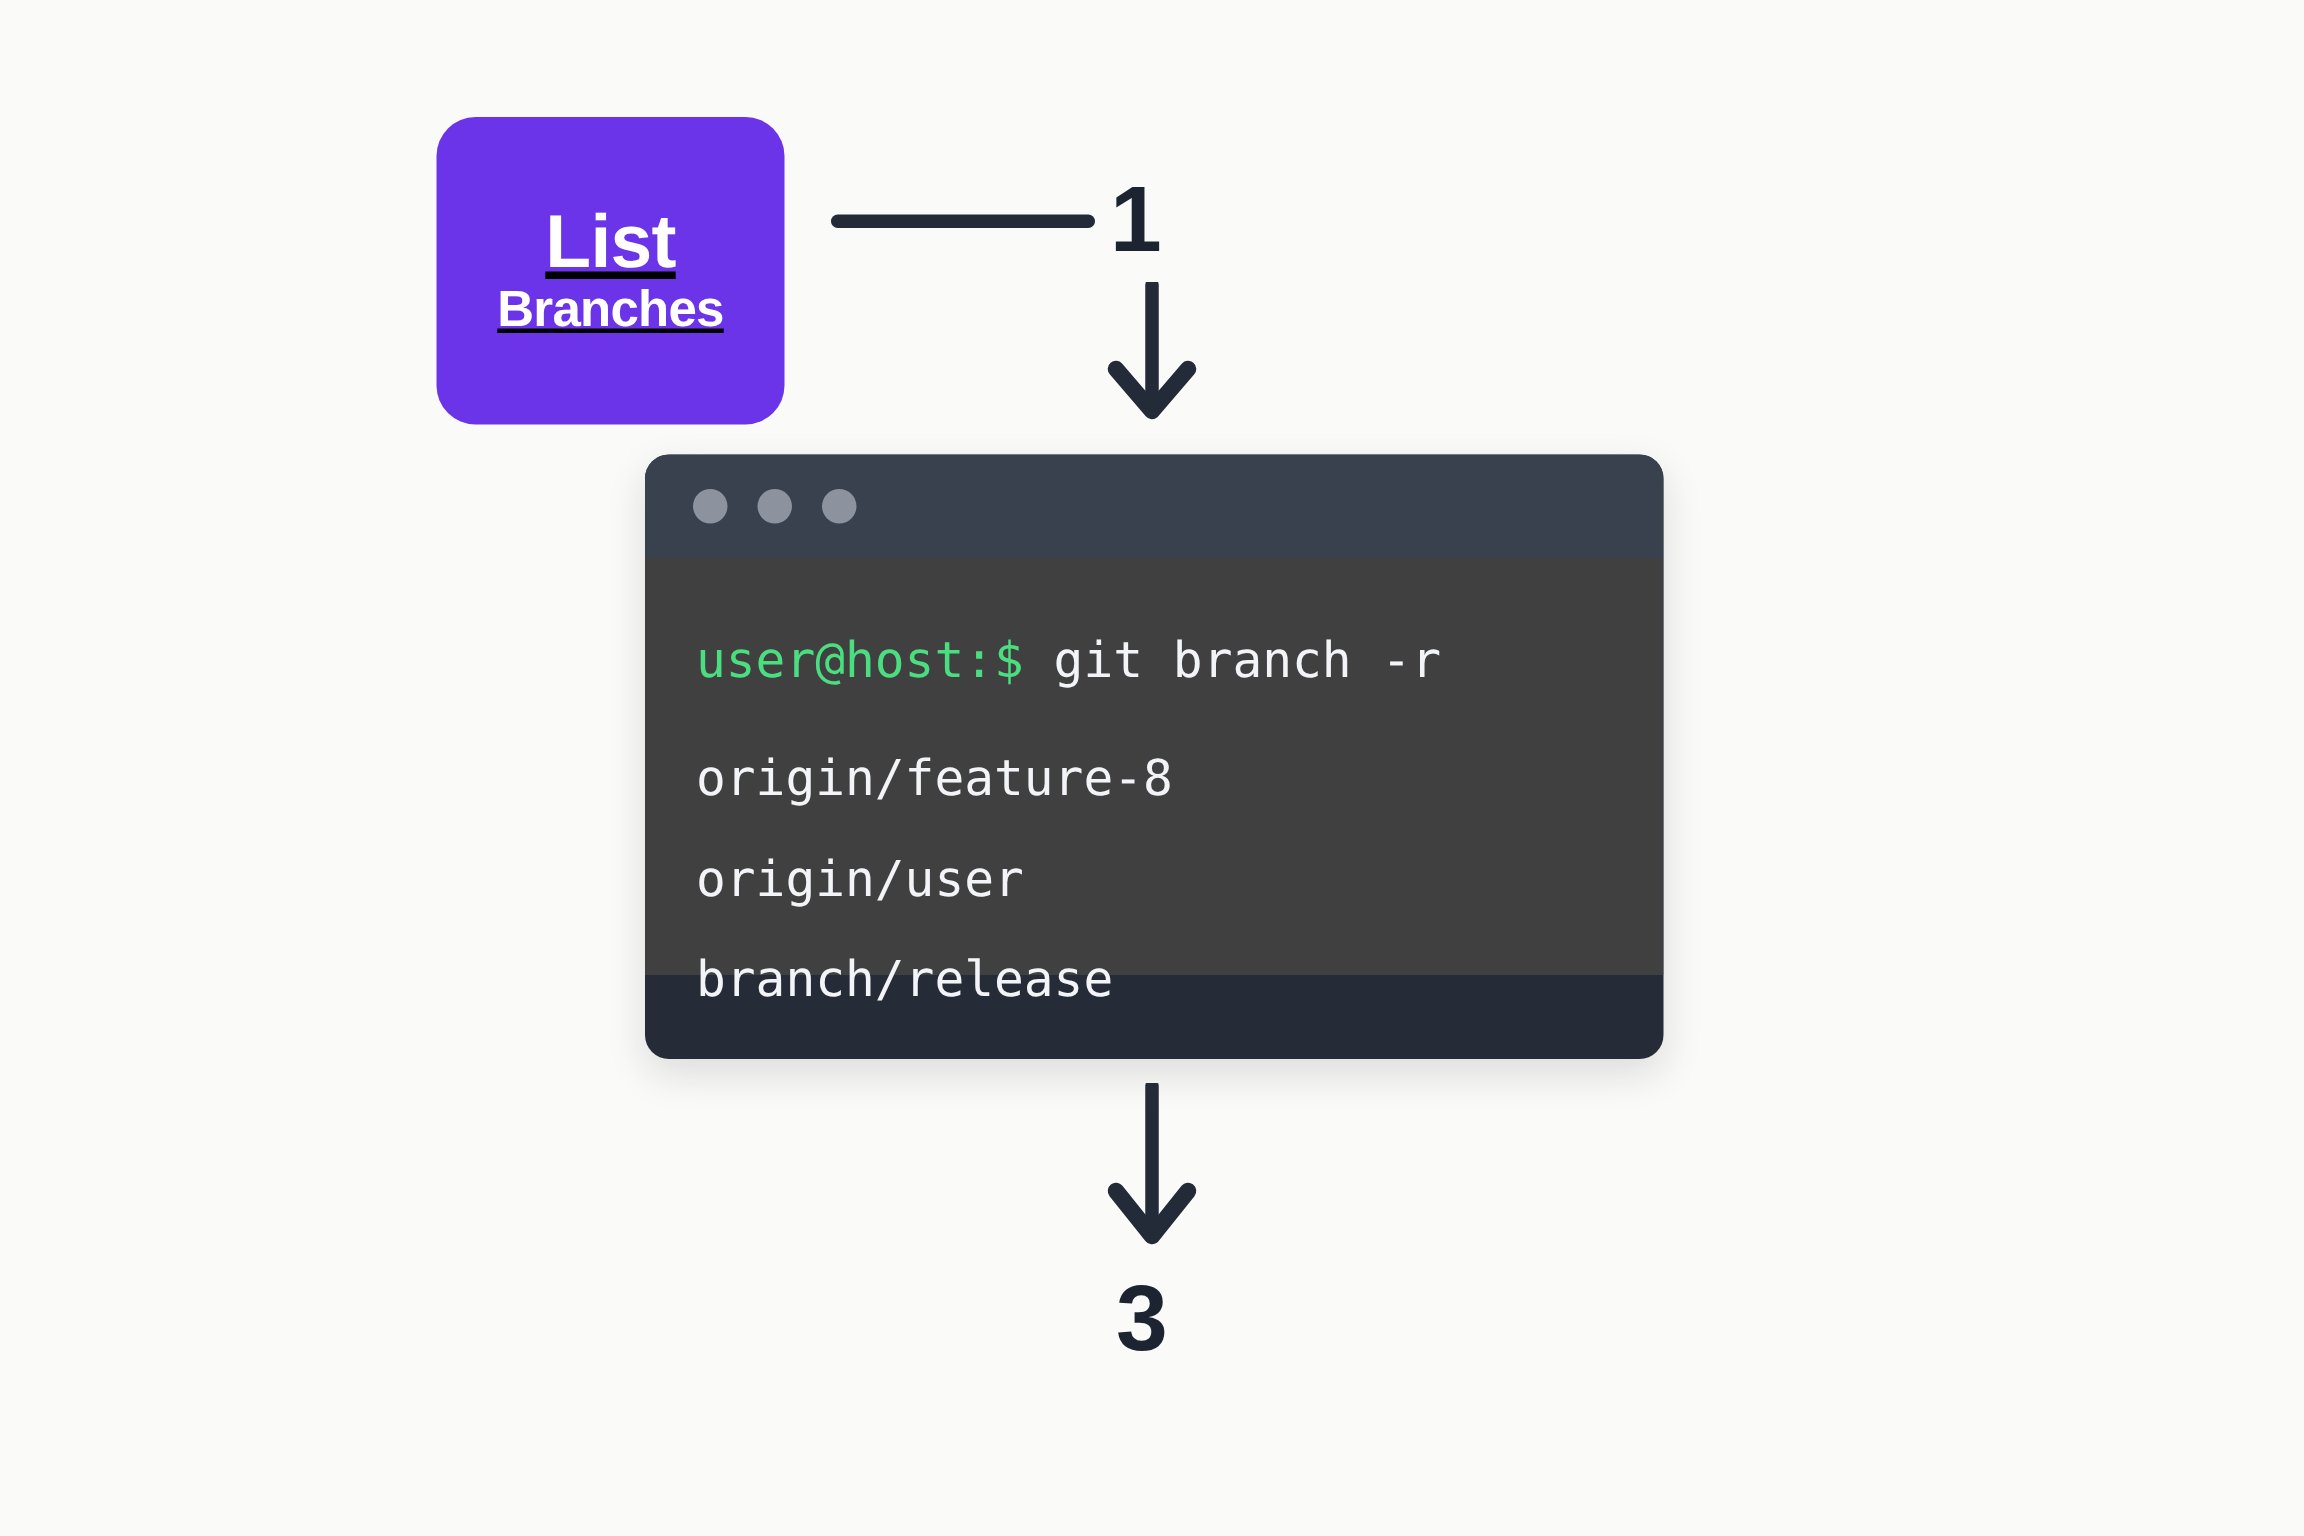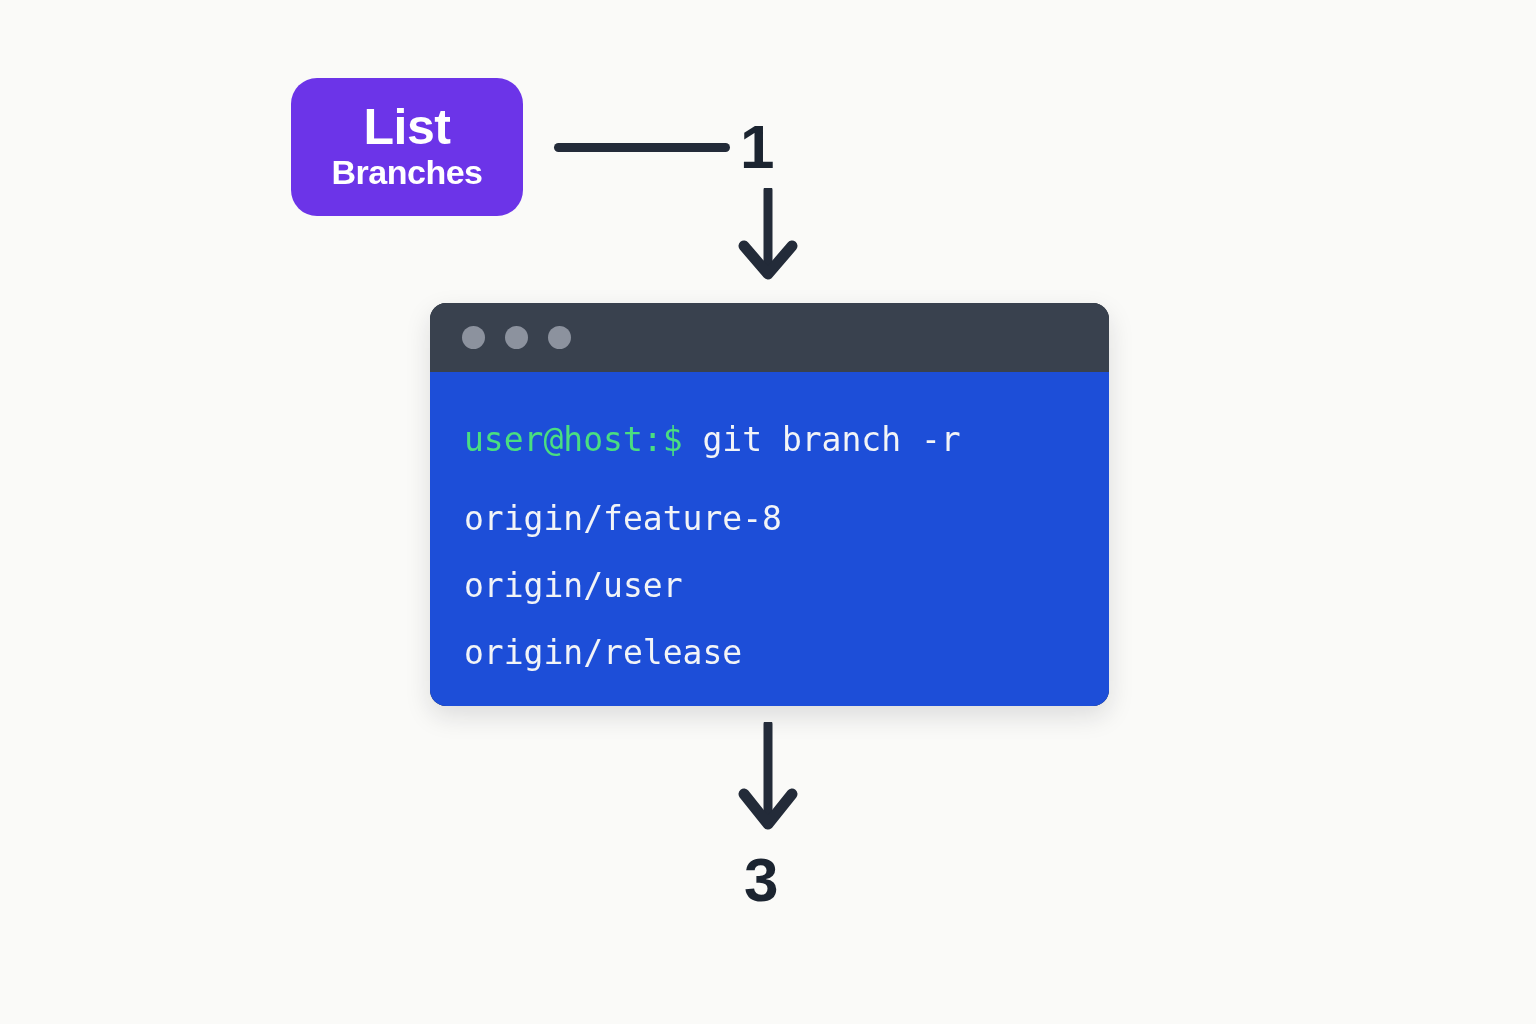--- a/index.html
+++ b/index.html
@@ -19,29 +19,30 @@
     position: absolute;
     inset: 0;
   }
 
   
   .step-badge {
     position: absolute;
     left: 291px;
     top: 78px;
     width: 232px;
-    height: 138px;
+    height: 205px;
     background: #6C34E8;
     border-radius: 26px;
     display: flex;
     flex-direction: column;
     align-items: center;
     justify-content: center;
     box-sizing: border-box;
     padding: 0 10px;
+    text-decoration: underline;
   }
   .step-badge .badge-line-1 {
     color: #FFFFFF;
     font-size: 50px;
     font-weight: bold;
     line-height: 1.02;
     letter-spacing: -0.5px;
     white-space: nowrap;
   }
   .step-badge .badge-line-2 {
@@ -120,22 +121,22 @@
     box-sizing: border-box;
   }
   .dot {
     width: 23px;
     height: 23px;
     border-radius: 50%;
     background: #8C929E;
     margin-right: 20px;
   }
   .terminal-body {
-    background: #1d4ed8;
-    height: 334px;
+    background: #404040;
+    height: 278px;
     box-sizing: border-box;
     padding: 34px 0 0 34px;
   }
   .term-line {
     font-family: "DejaVu Sans Mono", "Liberation Mono", monospace;
     font-size: 33px;
     line-height: 67px;
     white-space: pre;
     color: #F2F4F7;
   }
@@ -171,21 +172,21 @@
   <div class="terminal-window">
     <div class="terminal-titlebar">
       <span class="dot"></span>
       <span class="dot"></span>
       <span class="dot"></span>
     </div>
     <div class="terminal-body">
       <div class="term-line command"><span class="prompt">user@host:$</span><span class="cmd-text"> git branch -r</span></div>
       <div class="term-line">origin/feature-8</div>
       <div class="term-line">origin/user</div>
-      <div class="term-line">origin/release</div>
+      <div class="term-line">branch/release</div>
     </div>
   </div>
 
   <svg class="arrow bottom" viewBox="0 0 66 110">
     <line x1="33" y1="2" x2="33" y2="90" stroke="#232B39" stroke-width="9" stroke-linecap="round"></line>
     <polyline points="9,72 33,102 57,72" fill="none" stroke="#232B39" stroke-width="11" stroke-linecap="round" stroke-linejoin="round"></polyline>
   </svg>
 
   <div class="step-number n3">3</div>
 

